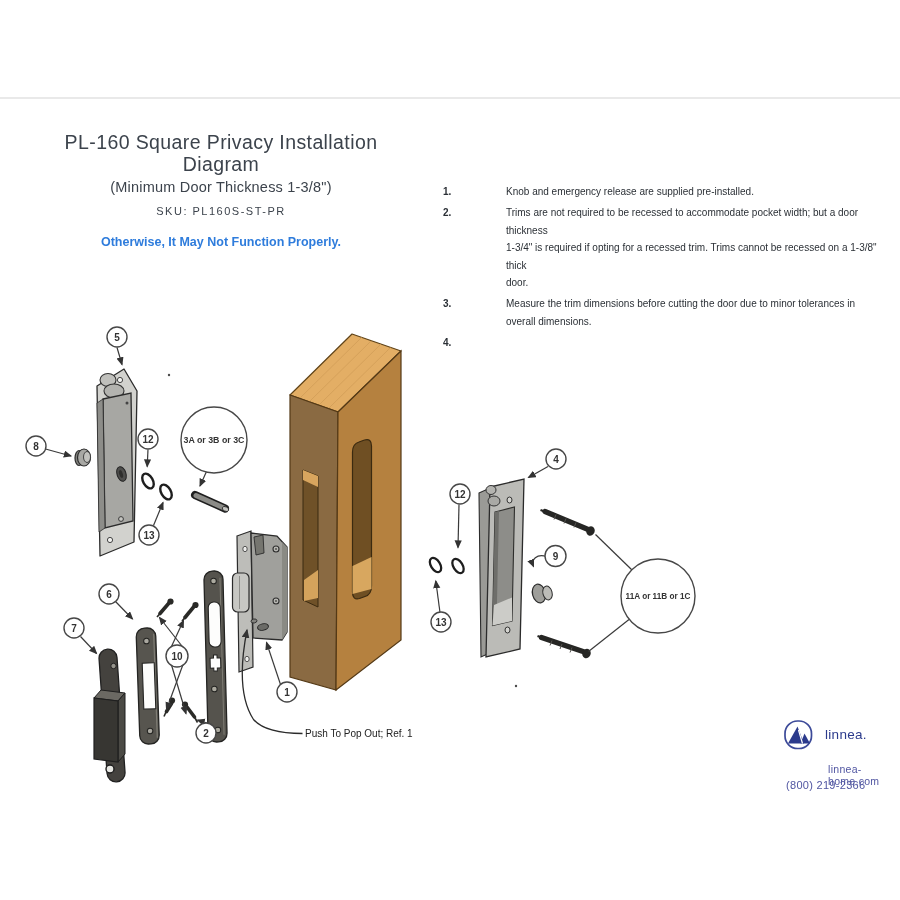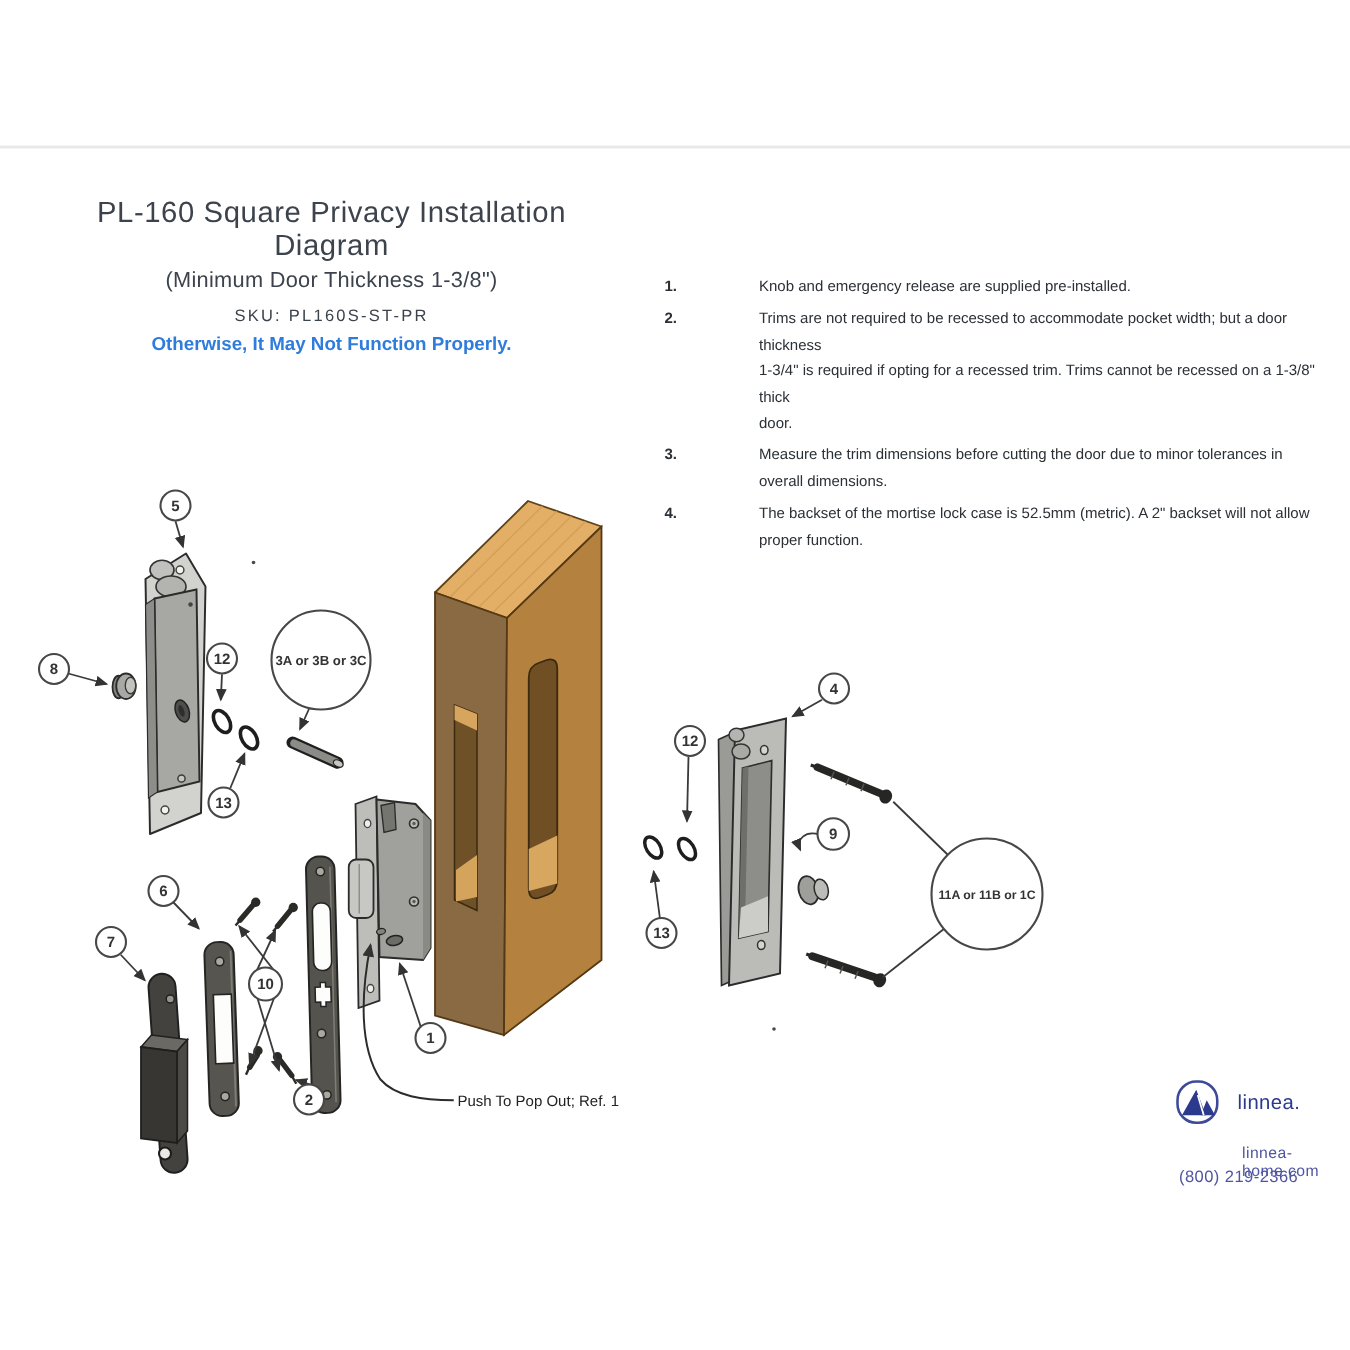--- a/index.html
+++ b/index.html
@@ -31,43 +31,41 @@
 
 <div id="page">
 
   <div class="divider"></div>
 
   <div class="hdr">
     <div class="title">PL-160 Square Privacy Installation</div>
     <div class="title">Diagram</div>
     <div class="subtitle">(Minimum Door Thickness 1-3/8")</div>
     <div class="sku">SKU: PL160S-ST-PR</div>
-    <div class="warning" style="margin-top:4px;">Otherwise, It May Not Function Properly.</div>
+    <div class="warning" style="margin-top:17px;">Otherwise, It May Not Function Properly.</div>
   </div>
 
   <div class="notes">
     <div class="note">
       <div class="note-num">1.</div>
       <div class="note-text">Knob and emergency release are supplied pre-installed.</div>
     </div>
     <div class="note">
       <div class="note-num">2.</div>
       <div class="note-text">Trims are not required to be recessed to accommodate pocket width; but a door thickness
 1-3/4" is required if opting for a recessed trim. Trims cannot be recessed on a 1-3/8" thick
 door.</div>
     </div>
     <div class="note">
       <div class="note-num">3.</div>
       <div class="note-text">Measure the trim dimensions before cutting the door due to minor tolerances in
 overall dimensions.</div>
     </div>
     <div class="note">
       <div class="note-num">4.</div>
-      <div class="note-text">The backset of the mortise lock case is 52.5mm (metric). A 2" backset will not allow
-proper function.</div>
     </div>
   </div>
 
   <svg width="900" height="900" viewBox="0 0 900 900">
     <defs>
       <marker id="arr" markerWidth="8" markerHeight="8" refX="6" refY="3" orient="auto">
         <path d="M0,0 L7,3 L0,6 Z" fill="#333"></path>
       </marker>
       <marker id="arrs" markerWidth="8" markerHeight="8" refX="6" refY="3" orient="auto-start-reverse">
         <path d="M0,0 L7,3 L0,6 Z" fill="#333"></path>

